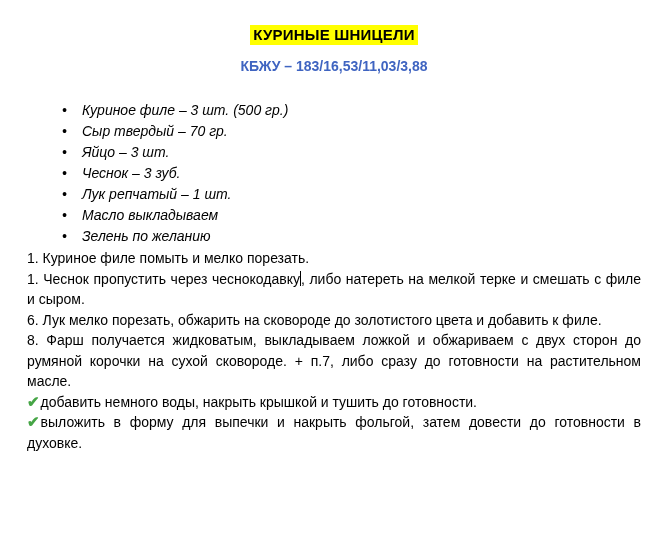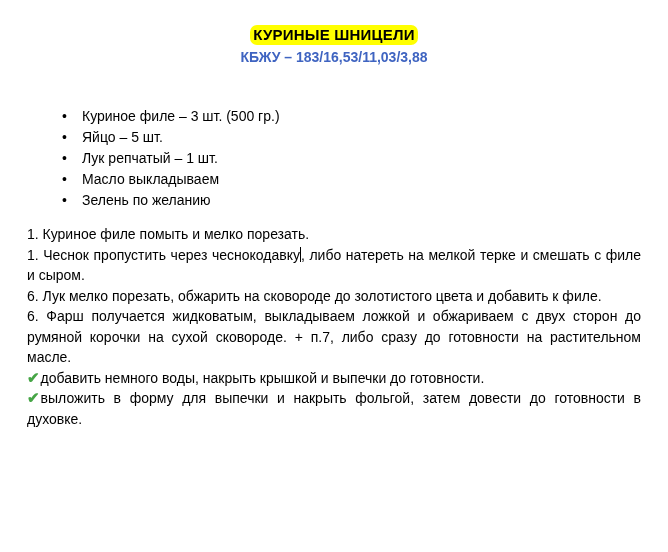--- a/index.html
+++ b/index.html
@@ -28,47 +28,47 @@
     margin: 0 0 2px 0;
   }
   .title-highlight {
     display: inline-block;
     background: var(--highlight-yellow);
     font-weight: bold;
     font-size: 15px;
     line-height: 18px;
     padding: 1px 3px;
     letter-spacing: 0.2px;
-    border-radius: 7px;
   }
   .subtitle {
     text-align: center;
     color: var(--kbju-blue);
     font-weight: bold;
     font-size: 14px;
     line-height: 18px;
-    margin: 3px;
+    margin: 12px;
   }
   ul.ingredients {
-    margin: 40px 0 0 0;
+    margin: 25px 0 0 0;
     padding: 0 0 0 35px;
     list-style: none;
+    font-style: italic;
   }
   ul.ingredients li {
     font-size: 14px;
     line-height: 21px;
     white-space: nowrap;
   }
   .bullet {
     display: inline-block;
     width: 20px;
     font-size: 14px;
   }
   .steps {
-    margin-top: 13px;
+    margin-top: 1px;
   }
   .steps p, .options p {
     margin: 0;
     font-size: 14px;
     line-height: 20.5px;
   }
   .justify { text-align: justify; }
   .caret {
     display: inline-block;
     width: 1px;
@@ -92,38 +92,44 @@
     <span class="title-highlight">КУРИНЫЕ ШНИЦЕЛИ</span>
   </div>
 
   <p class="subtitle">КБЖУ – 183/16,53/11,03/3,88</p>
 
   <ul class="ingredients">
     <li>
       <span class="bullet">•</span><span>Куриное филе – 3 шт. (500 гр.)</span>
     </li>
     <li>
-      <span class="bullet">•</span><span>Яйцо – 5 шт.</span>
+      <span class="bullet">•</span><span>Сыр твердый – 70 гр.</span>
+    </li>
+    <li>
+      <span class="bullet">•</span><span>Яйцо – 3 шт.</span>
+    </li>
+    <li>
+      <span class="bullet">•</span><span>Чеснок – 3 зуб.</span>
     </li>
     <li>
       <span class="bullet">•</span><span>Лук репчатый – 1 шт.</span>
     </li>
     <li>
       <span class="bullet">•</span><span>Масло выкладываем</span>
     </li>
     <li>
       <span class="bullet">•</span><span>Зелень по желанию</span>
     </li>
   </ul>
 
   <div class="steps">
     <p>1. Куриное филе помыть и мелко порезать.</p>
     <p class="justify"><span>1. Чеснок пропустить через чеснокодавку</span><span class="caret"></span><span>, либо натереть на мелкой терке и смешать с филе и сыром.</span></p>
     <p>6. Лук мелко порезать, обжарить на сковороде до золотистого цвета и добавить к филе.</p>
-    <p class="justify">6. Фарш получается жидковатым, выкладываем ложкой и обжариваем с двух сторон до румяной корочки на сухой сковороде. + п.7, либо сразу до готовности на растительном масле.</p>
+    <p class="justify">8. Фарш получается жидковатым, выкладываем ложкой и обжариваем с двух сторон до румяной корочки на сухой сковороде. + п.7, либо сразу до готовности на растительном масле.</p>
   </div>
 
   <div class="options">
-    <p><span class="check">✔</span><span>добавить немного воды, накрыть крышкой и выпечки до готовности.</span></p>
+    <p><span class="check">✔</span><span>добавить немного воды, накрыть крышкой и тушить до готовности.</span></p>
     <p class="justify"><span class="check">✔</span><span>выложить в форму для выпечки и накрыть фольгой, затем довести до готовности в духовке.</span></p>
   </div>
 
 </div>
 
 </body></html>

